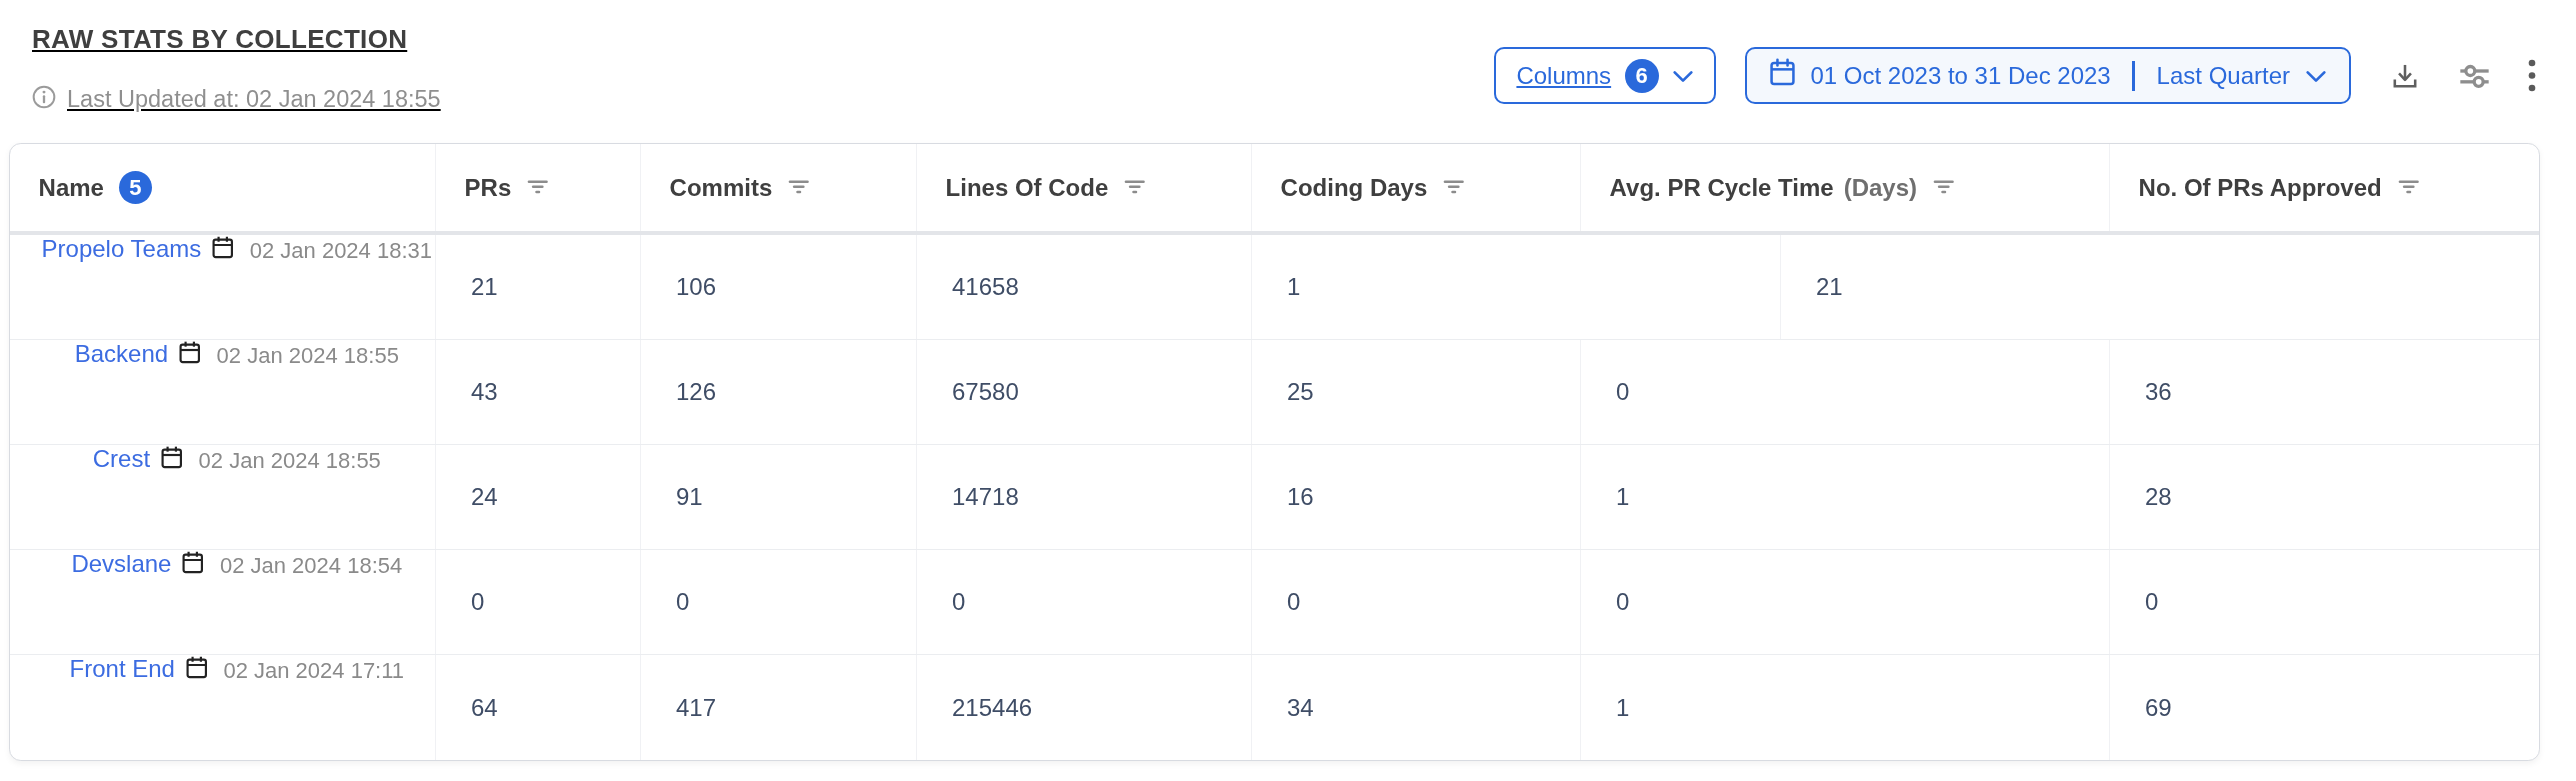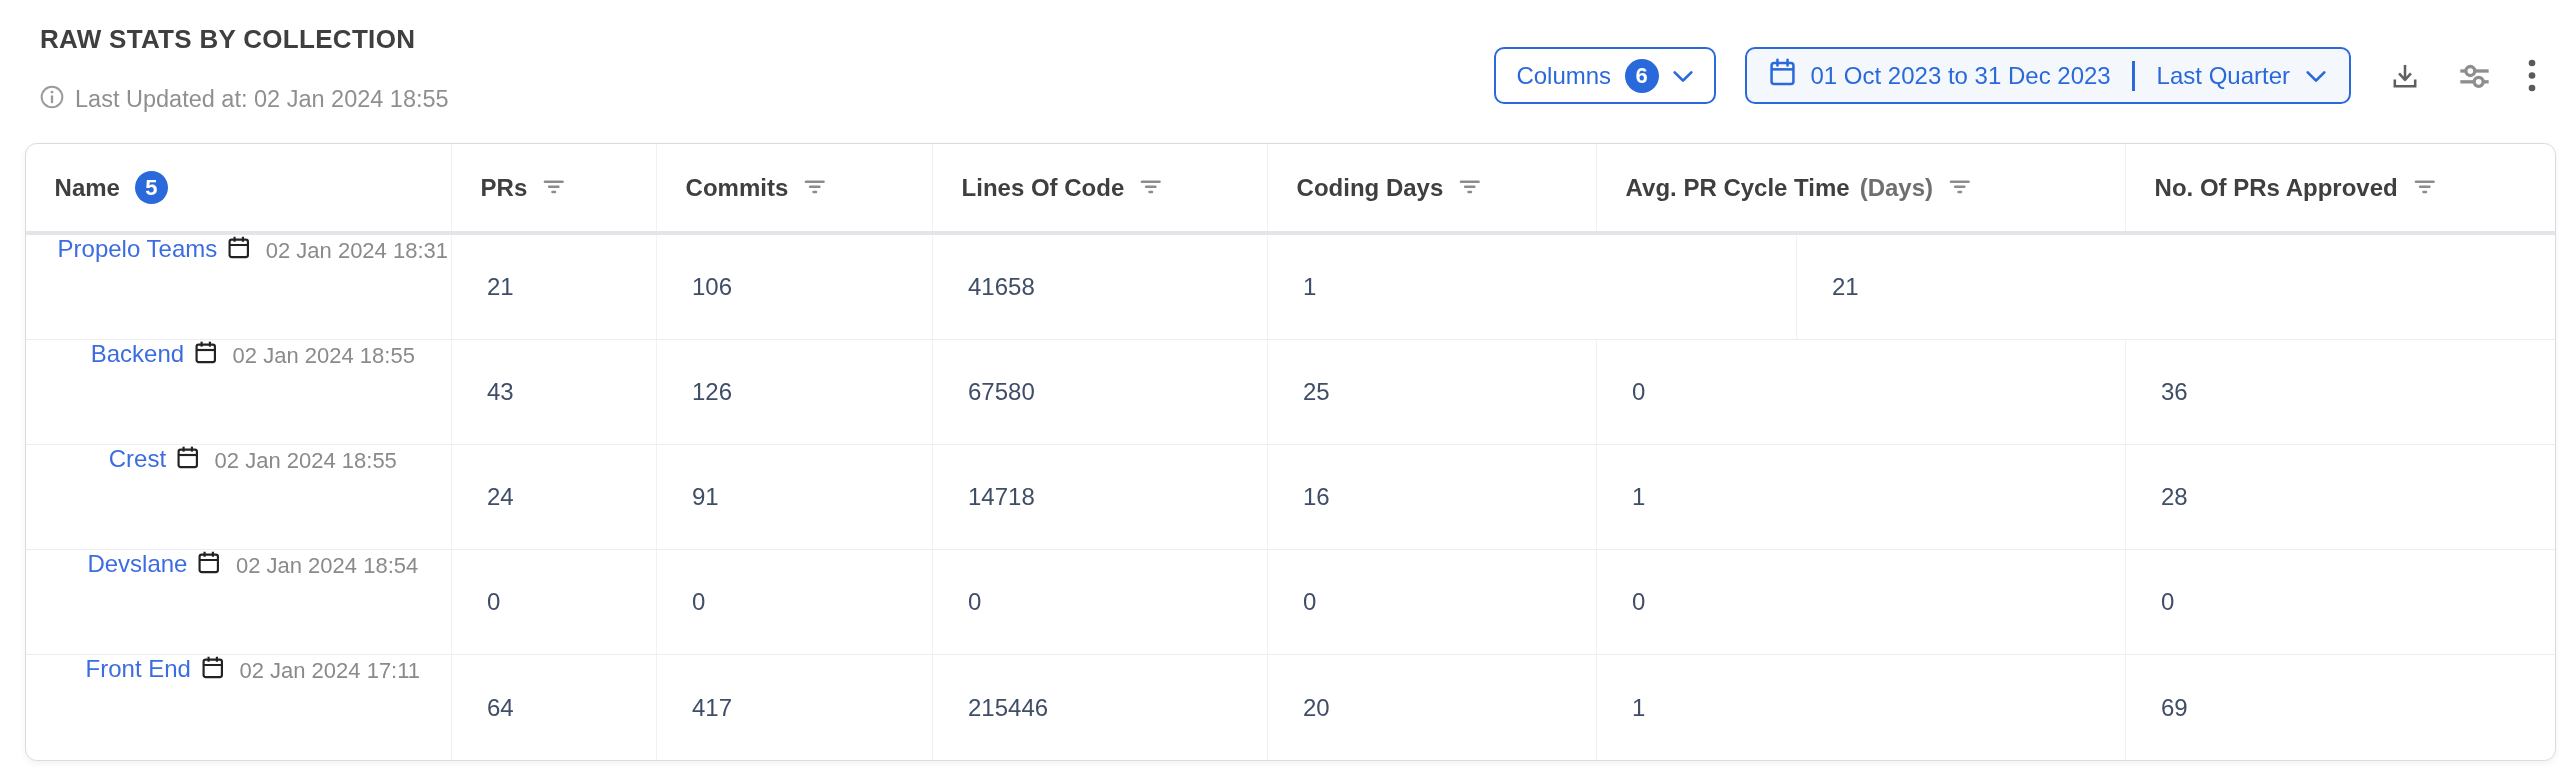--- a/index.html
+++ b/index.html
@@ -4,52 +4,52 @@
 <style>
   * { box-sizing: border-box; margin: 0; padding: 0; }
   html, body {
     width: 2576px; height: 781px;
     background: #ffffff;
     font-family: "Liberation Sans", sans-serif;
     overflow: hidden;
     position: relative;
   }
   
-  .page-head { position: absolute; left: 40px; top: 23.5px; }
+  .page-head { position: absolute; left: 32px; top: 23.5px; text-decoration: underline; }
   .page-title {
     font-size: 26px; font-weight: 700; color: #3f3f3f; letter-spacing: 0.3px;
   }
   .updated-line {
     margin-top: 30px; display: flex; align-items: center; gap: 11px;
     font-size: 23.5px; color: #8f8f8f;
   }
   .controls {
     position: absolute; top: 47px; right: 39px;
     display: flex; align-items: center;
   }
   .btn {
     height: 57px; display: flex; align-items: center;
     border: 2.5px solid #2a69db; border-radius: 10px;
     font-size: 24px; color: #2a69db; cursor: pointer;
   }
-  .columns-btn { background: #ffffff; padding: 0 20px; gap: 13.4px; }
+  .columns-btn { background: #ffffff; padding: 0 20px; gap: 13.4px; text-decoration: underline; }
   .count-badge {
     min-width: 34px; height: 34px; border-radius: 50%;
     background: #2a69db; color: #ffffff;
     display: flex; align-items: center; justify-content: center;
     font-size: 22px; font-weight: 600;
   }
   .date-btn { background: #f4f8fd; padding: 0 22px; gap: 15px; margin-left: 28.6px; }
   .pipe { width: 2.5px; height: 30px; background: #2a69db; margin: 0 6.7px; }
   .tool-icons { display: flex; align-items: center; gap: 35px; margin-left: 37px; }
   .tool-icons svg { display: block; cursor: pointer; }
 
   
   .grid {
-    position: absolute; left: 25px; top: 143px;
+    position: absolute; left: 9px; top: 143px;
     width: 2531px; height: 618px;
     border: 1.7px solid #d8dbe1; border-radius: 11.8px;
     background: #ffffff; overflow: hidden;
     box-shadow: 0 2.5px 6.7px rgba(0,0,0,0.05);
   }
   .row { display: flex; width: 100%; }
   .head-row { height: 91px; border-bottom: 4.2px solid #e3e5e9; }
   .body-row { height: 105px; border-bottom: 1.7px solid #ebedf0; }
   .body-row:last-child { border-bottom: none; }
   .cell {
@@ -305,19 +305,19 @@
               <line x1="3" y1="12" x2="25" y2="12" stroke="#222222" stroke-width="2.6"></line>
               <line x1="9" y1="2" x2="9" y2="8" stroke="#222222" stroke-width="2.6"></line>
               <line x1="19" y1="2" x2="19" y2="8" stroke="#222222" stroke-width="2.6"></line>
             </svg></span>
         <span>02 Jan 2024 17:11</span>
       </div>
     </div>
     <div class="cell num-cell c1">64</div>
     <div class="cell num-cell c2">417</div>
     <div class="cell num-cell c3">215446</div>
-    <div class="cell num-cell c4">20</div>
+    <div class="cell num-cell c4">34</div>
     <div class="cell num-cell c5">1</div>
     <div class="cell num-cell c6">69</div>
   </div>
 
 </div>
 
 
 </body></html>

